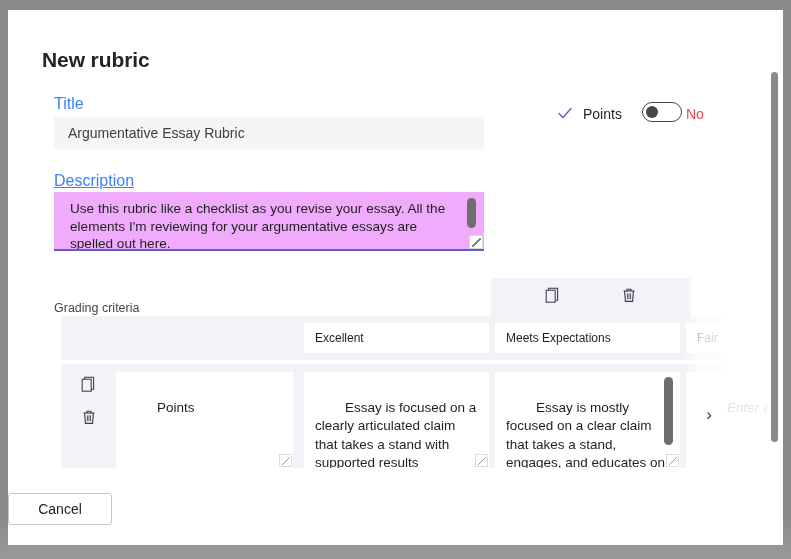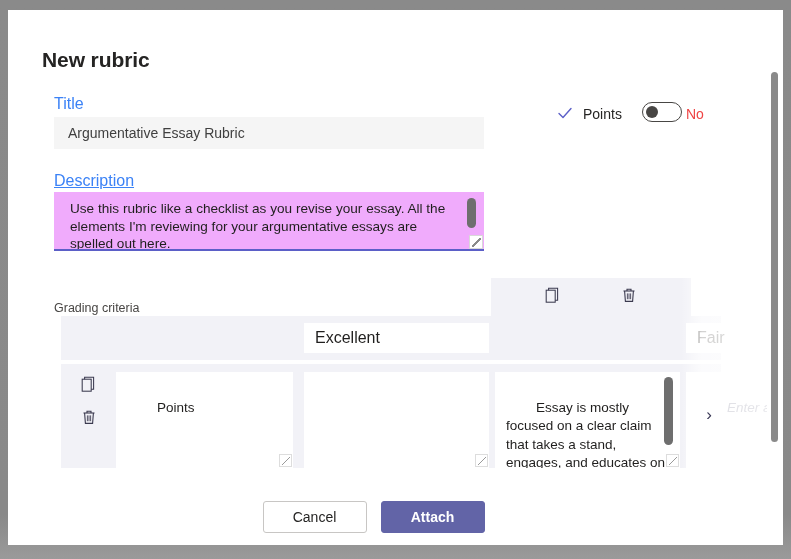--- a/index.html
+++ b/index.html
@@ -195,21 +195,21 @@
     position: absolute;
     left: 0; top: 0;
     width: 660px; height: 44px;
     background: #f2f2f7;
   }
   .hdr-cell {
     position: absolute;
     top: 7px;
     height: 30px;
     background: #ffffff;
-    font-size: 16px;
+    font-size: 12px;
     color: #201f1e;
     display: flex;
     align-items: center;
     padding-left: 11px;
     border: none;
     outline: none;
     font-family: "Liberation Sans", sans-serif;
   }
   #hdr-excellent { left: 243px; width: 185px; }
   #hdr-meets     { left: 434px; width: 185px; }
@@ -292,24 +292,24 @@
     display: flex; align-items: center; justify-content: center;
     color: #3b3a57;
     font-size: 17px;
     cursor: pointer;
     z-index: 5;
   }
 
   
   #footer {
     position: absolute;
-    left: 0; bottom: 12px;
+    left: 0; bottom: 20px;
     width: 759px;
     display: flex;
-    justify-content: center;
+    justify-content: flex-start;
     gap: 14px;
     padding-right: 28px;
   }
   .btn {
     height: 32px;
     min-width: 104px;
     font-size: 14px;
     font-family: "Liberation Sans", sans-serif;
     border-radius: 3px;
     cursor: pointer;
@@ -384,20 +384,21 @@
             <path d="M6 4 V2.2 H10 V4" stroke="#3b3a4f" stroke-width="1.1" fill="none"></path>
             <path d="M3.6 4 L4.4 14.4 H11.6 L12.4 4" stroke="#3b3a4f" stroke-width="1.1" fill="none"></path>
             <path d="M6.4 6.4 V12.2 M8 6.4 V12.2 M9.6 6.4 V12.2" stroke="#3b3a4f" stroke-width="0.85" fill="none"></path>
           </svg>
         </span>
       </button>
     </div>
 
     <div id="header-row">
       <div class="hdr-cell" id="hdr-excellent">Excellent</div>
+      <div class="hdr-cell" id="hdr-meets">Meets Expectations</div>
       <div class="hdr-cell" id="hdr-fair">Fair</div>
     </div>
 
     <div id="body-row">
 
       <div id="row-actions">
         <button class="icon-btn">
           <span>
             <svg width="16" height="17" viewBox="0 0 16 17">
               <rect x="1.2" y="3.2" width="9" height="12" fill="none" stroke="#3b3a4f" stroke-width="1.05"></rect>
@@ -416,20 +417,21 @@
           </span>
         </button>
       </div>
 
       <div class="cell-box" id="cell-criterion">
         <span>Points</span>
         <span class="cell-resize"></span>
       </div>
 
       <div class="cell-box" id="cell-excellent">
+        <span>Essay is focused on a clearly articulated claim that takes a stand with supported results</span>
         <span class="cell-resize"></span>
       </div>
 
       <div class="cell-box" id="cell-meets">
         <span>Essay is mostly focused on a clear claim that takes a stand, engages, and educates on a topic.</span>
         <span id="cell-meets-scrollbar">
           <span id="cell-meets-thumb"></span>
         </span>
         <span class="cell-resize"></span>
       </div>
@@ -438,20 +440,19 @@
         <span>Enter a</span>
       </div>
     </div>
 
     <div id="table-fade"></div>
     <div id="scroll-right-arrow">›</div>
   </div>
 
   <div id="footer">
     <button class="btn" id="cancel-button">Cancel</button>
-    <button class="btn" id="attach-button">Attach</button>
   </div>
 
   <div id="dialog-scrollbar">
     <div id="dialog-scroll-thumb"></div>
   </div>
 
 </div>
 
 </body></html>

